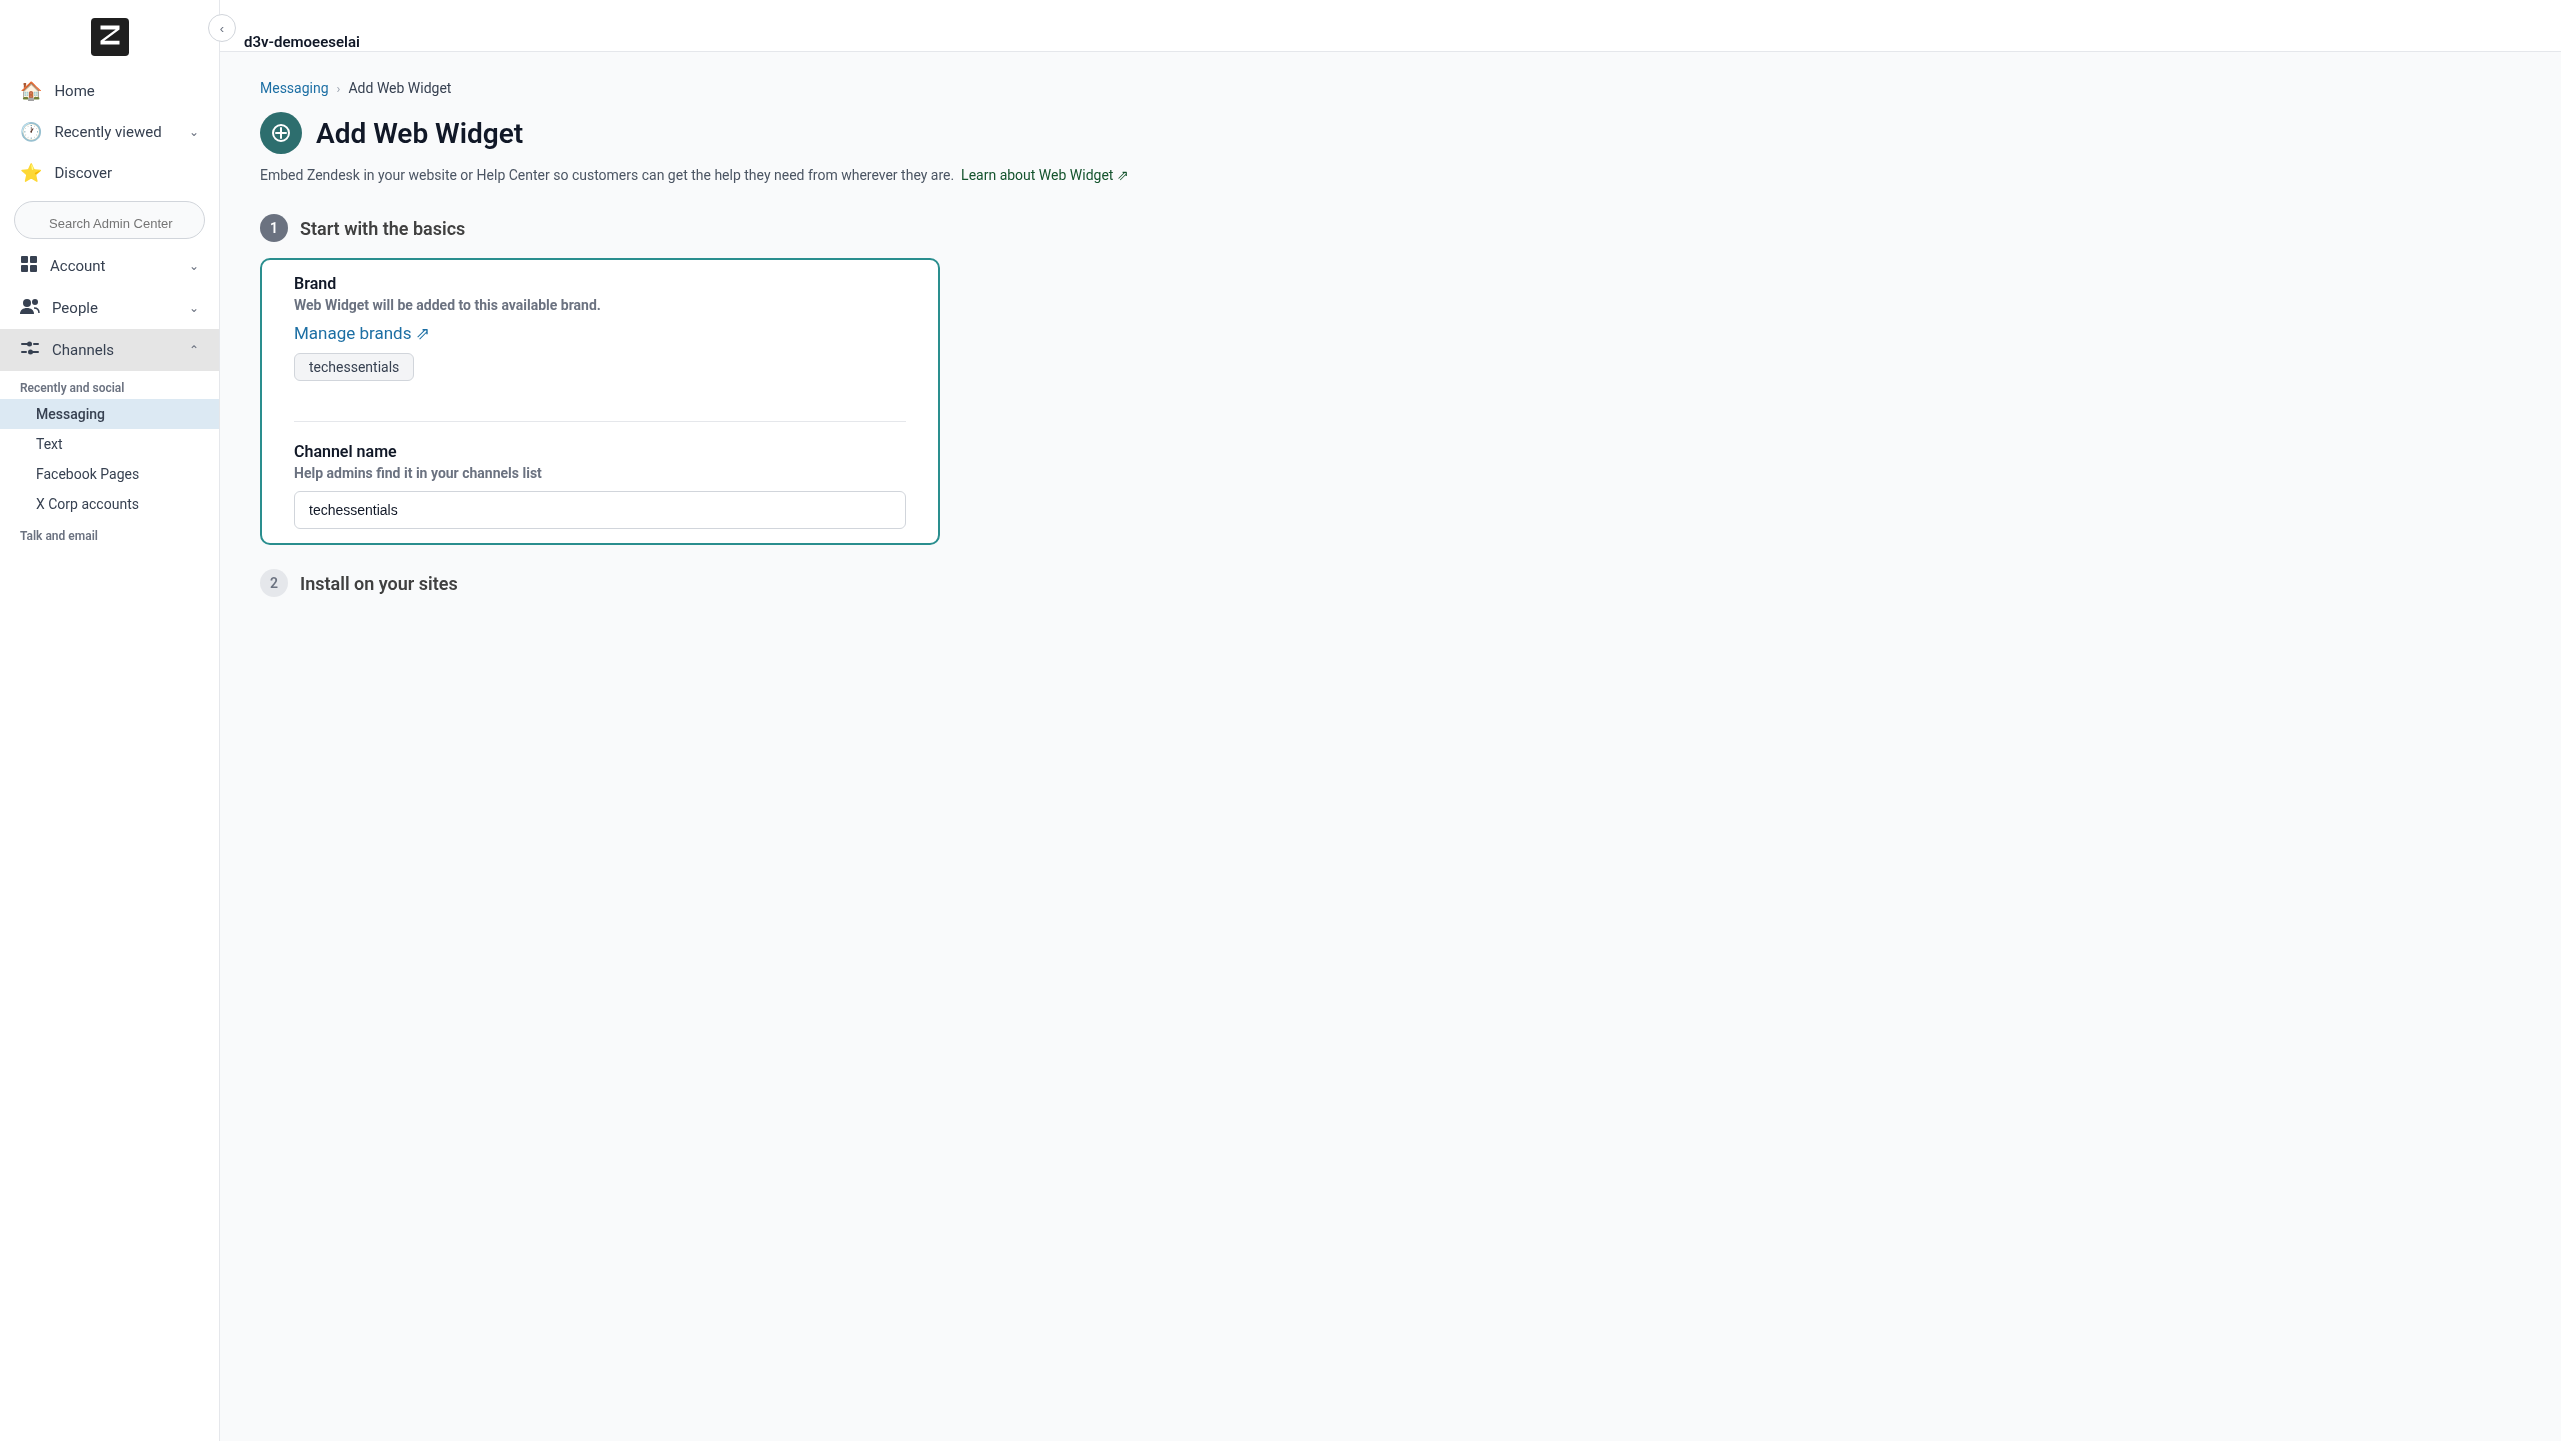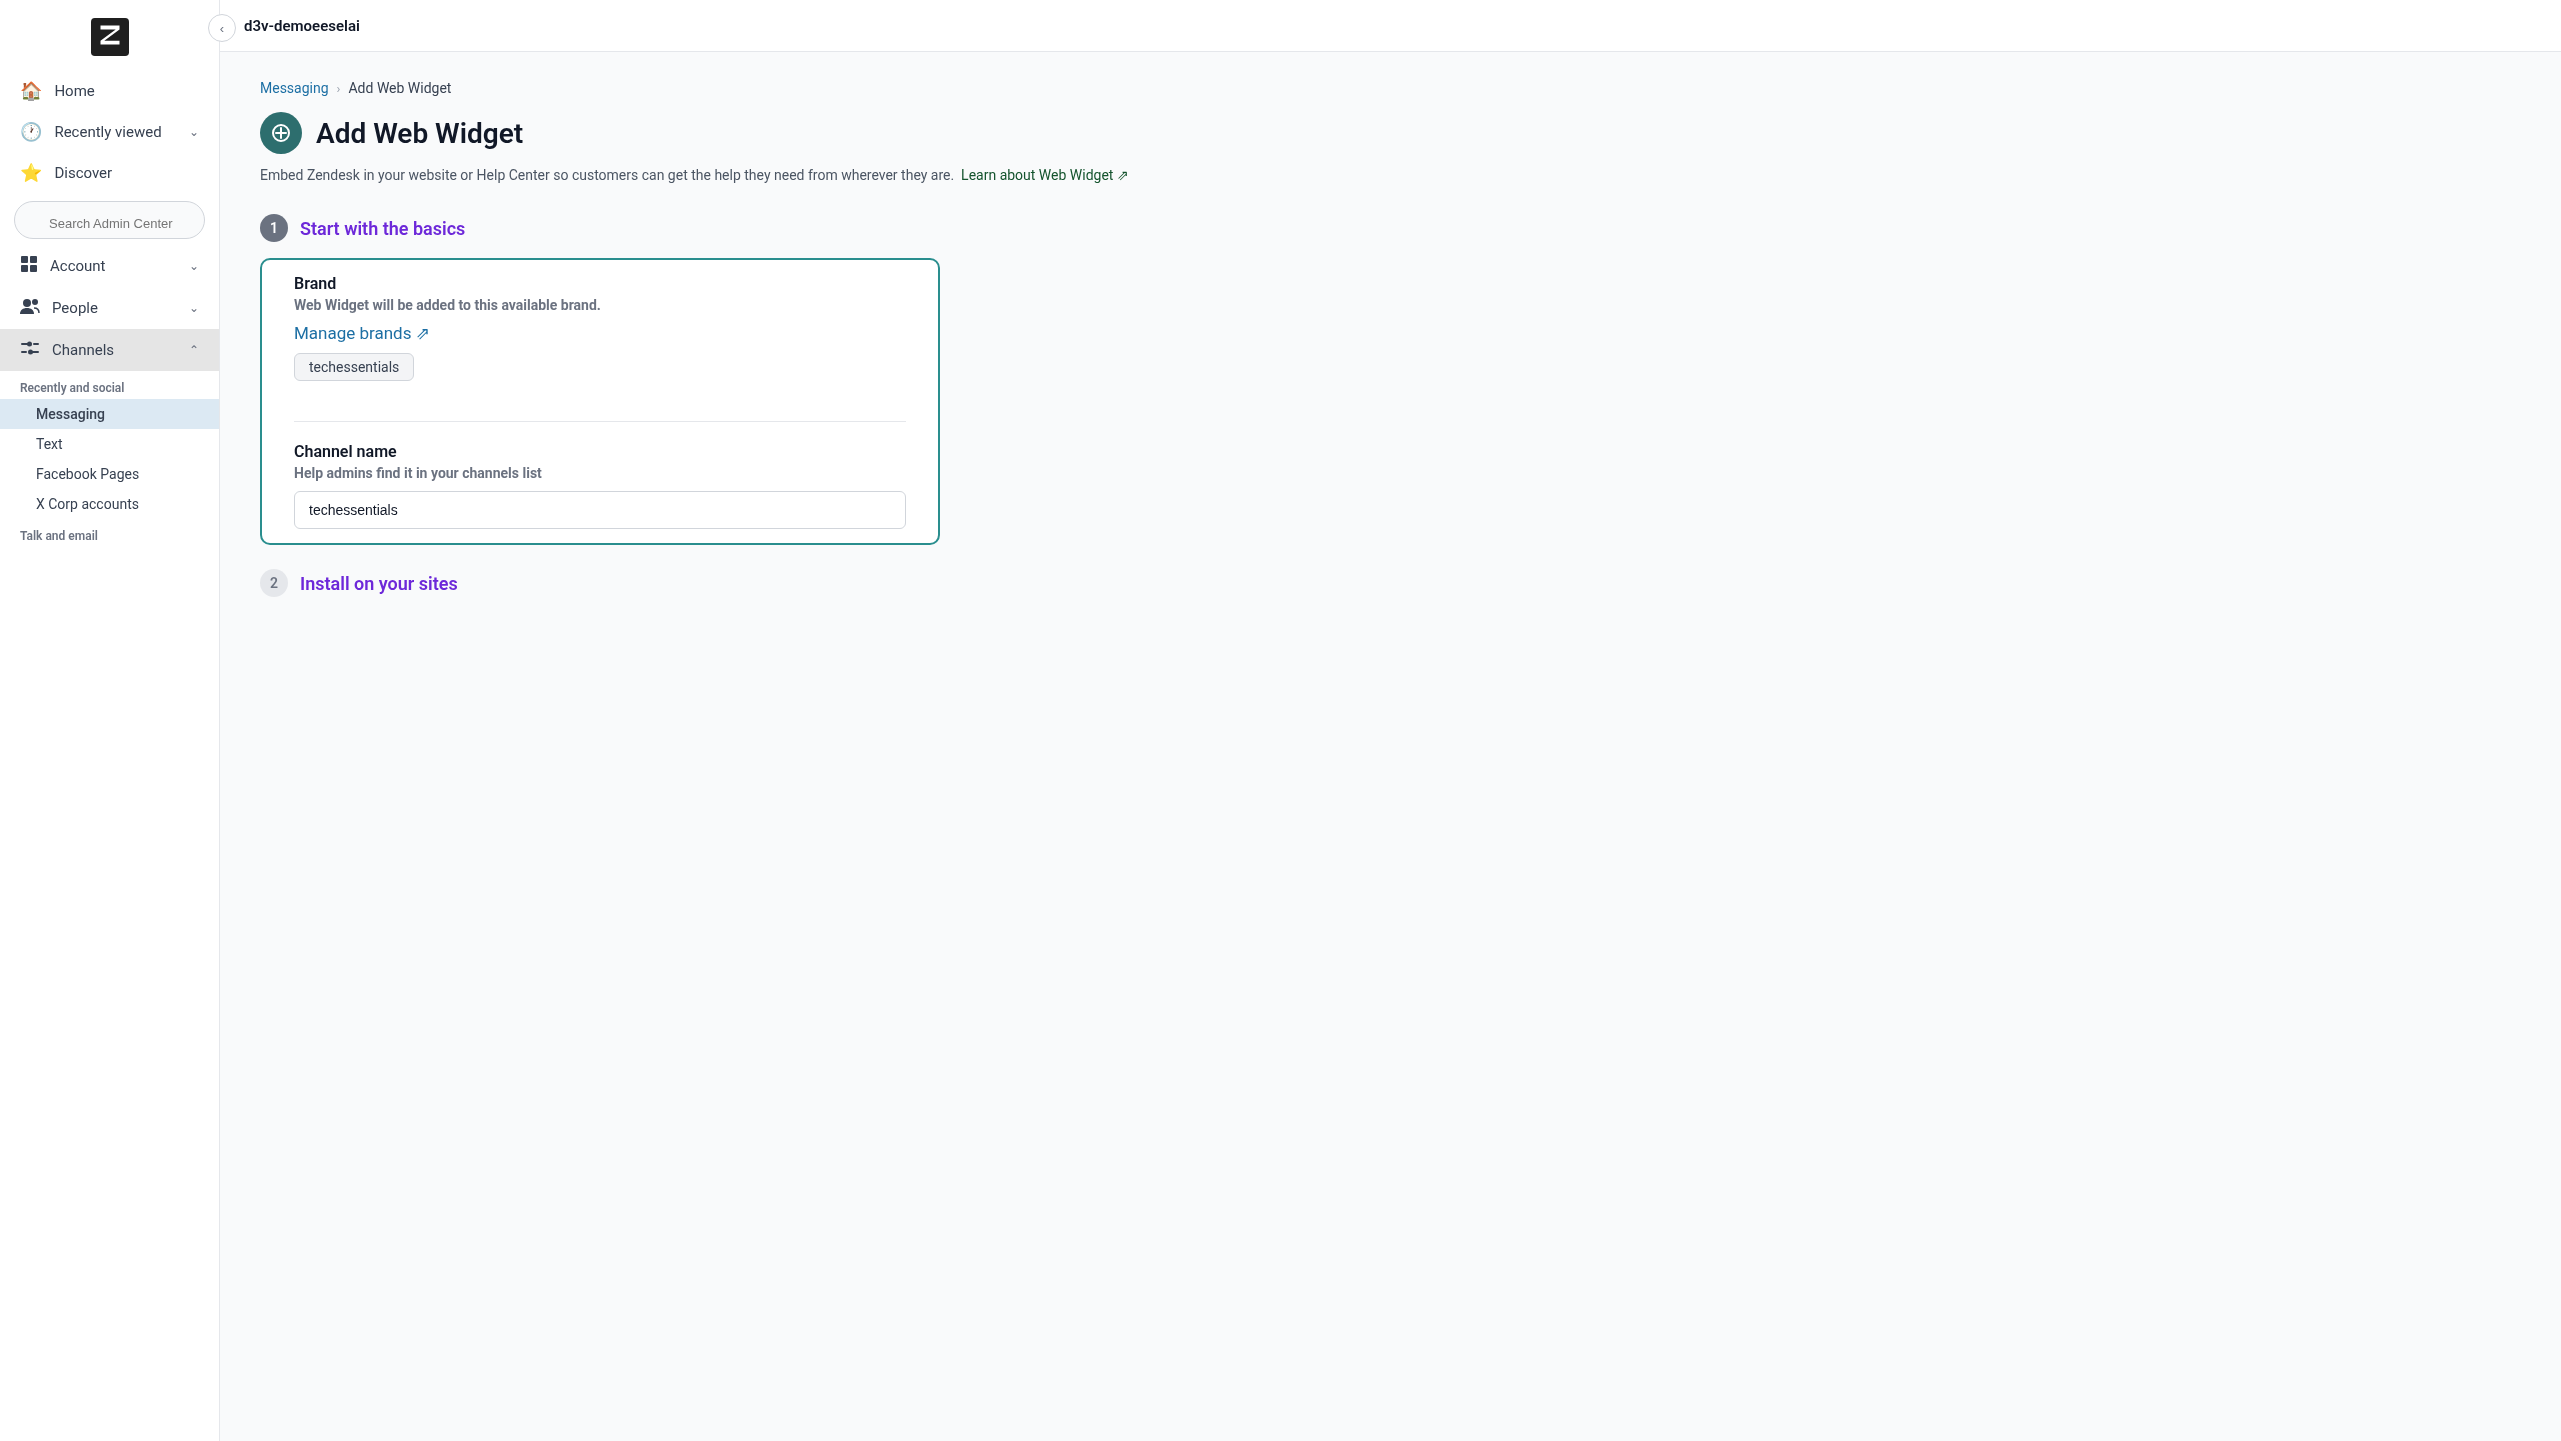--- a/index.html
+++ b/index.html
@@ -96,21 +96,21 @@
       flex: 1;
       flex-direction: column;
       overflow: hidden;
     }
     .topbar {
       background: #fff;
       border-bottom: 1px solid #e5e7eb;
       padding: 0 24px;
       height: 52px;
       display: flex;
-      align-items: center;
+      align-items: flex-end;
       justify-content: space-between;
       flex-shrink: 0;
     }
     .topbar-title {
       font-size: 15px;
       font-weight: 600;
       color: #111827;
     }
     .collapse-btn {
       background: none;
@@ -198,21 +198,21 @@
       display: flex;
       align-items: center;
       justify-content: center;
       font-size: 14px;
       font-weight: 600;
       flex-shrink: 0;
     }
     .step-title {
       font-size: 18px;
       font-weight: 600;
-      color: #6d28d9;
+      color: #404040;
     }
 
     
     .card {
       background: #fff;
       border: 2px solid #2a8e8e;
       border-radius: 10px;
       padding: 14px 32px;
       max-width: 680px;
       margin-bottom: 24px;

